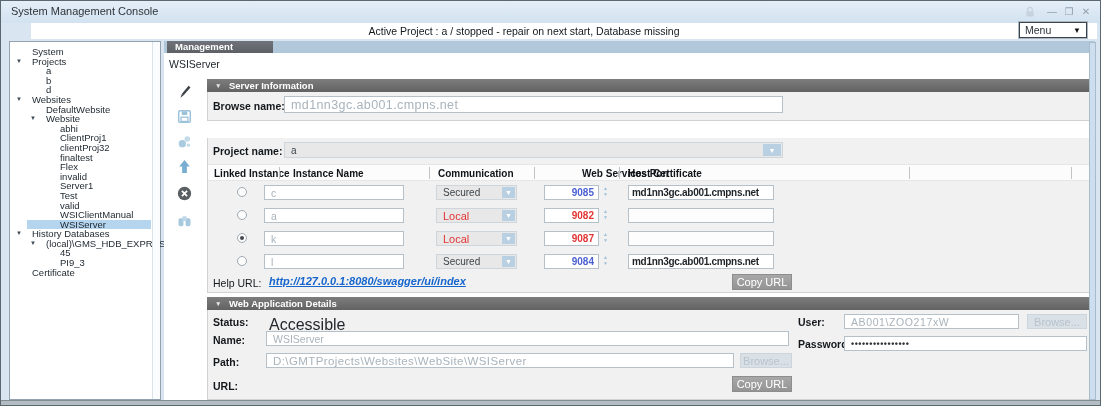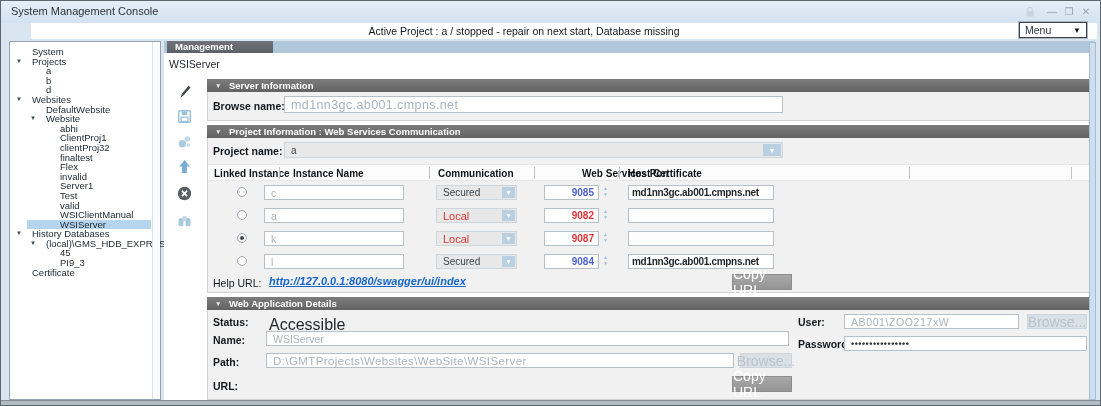--- a/index.html
+++ b/index.html
@@ -89,21 +89,21 @@
           line-height:6px; text-align:center; }
   .cert { position:absolute; width:146px; height:15px; background:#fff; border:1px solid #b5c0c9;
           font-size:10px; font-weight:bold; color:#1f2428; display:flex; align-items:center;
           padding:0 3px; letter-spacing:-0.3px; white-space:nowrap; overflow:hidden; }
   .certe { background:#fdfdfd; }
 
   .link { position:absolute; font-size:11px; font-weight:bold; color:#1565cc;
           text-decoration:underline; white-space:nowrap; }
   .link2 { font-size:12px; }
   .btn { position:absolute; display:flex; align-items:center; justify-content:center;
-         font-size:14px; }
+         font-size:11px; }
   .btn-gray { background:linear-gradient(#a8a8a8,#949494); border:1px solid #8d8d8d; color:#fff; }
   .btn-dis { background:#d9e0e6; border:1px solid #ccd5dc; color:#b7c3cd; }
 
   .vscroll { position:absolute; left:1088px; top:41px; width:7px; height:358px;
              background:#cddfee; border:1px solid #a9bccb; }
   .bottomframe { position:absolute; left:0; right:0; bottom:0; height:5px;
                  background:#b3bcc2; border-top:1px solid #828d95; }
 </style>
 </head>
 <body>
@@ -192,23 +192,20 @@
     <rect x="5" y="3" width="4" height="4.4" rx="1" fill="#bdd7e8"></rect>
   </svg>
 
   <div class="sec-h" style="top:78px;">
     <span>Server Information</span>
   </div>
   <div class="sec-b" style="top:91px; height:29px;"></div>
   <div class="lbl" style="left:212px; top:99px;">Browse name:</div>
   <div class="input big" style="left:283px; top:95px; width:499px; height:17px;">md1nn3gc.ab001.cmpns.net</div>
 
-  <div class="sec-h" style="top:124px;">
-    <span>Project Information : Web Services Communication</span>
-  </div>
   <div class="sec-b" style="top:137px; height:155px;"></div>
   <div class="lbl" style="left:212px; top:144px;">Project name:</div>
   <div class="dd" style="left:283px; top:141px; width:499px; height:16px;">
     <span>a</span>
     <span class="ddbtn">▼</span>
   </div>
 
   <div class="thead">
     <div class="th" style="left:6px;">Linked Instance</div>
     <div class="th" style="left:85px;">Instance Name</div>

